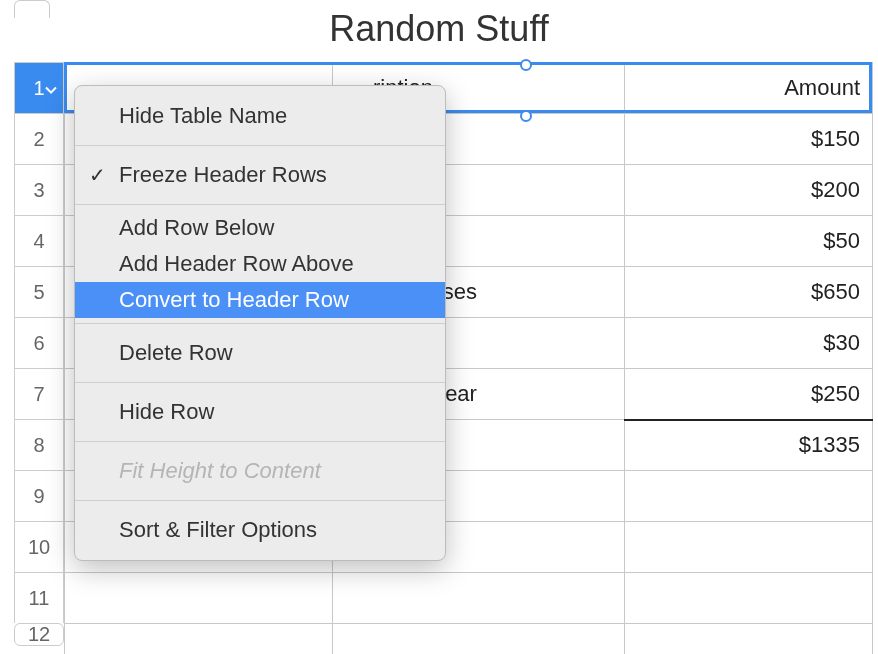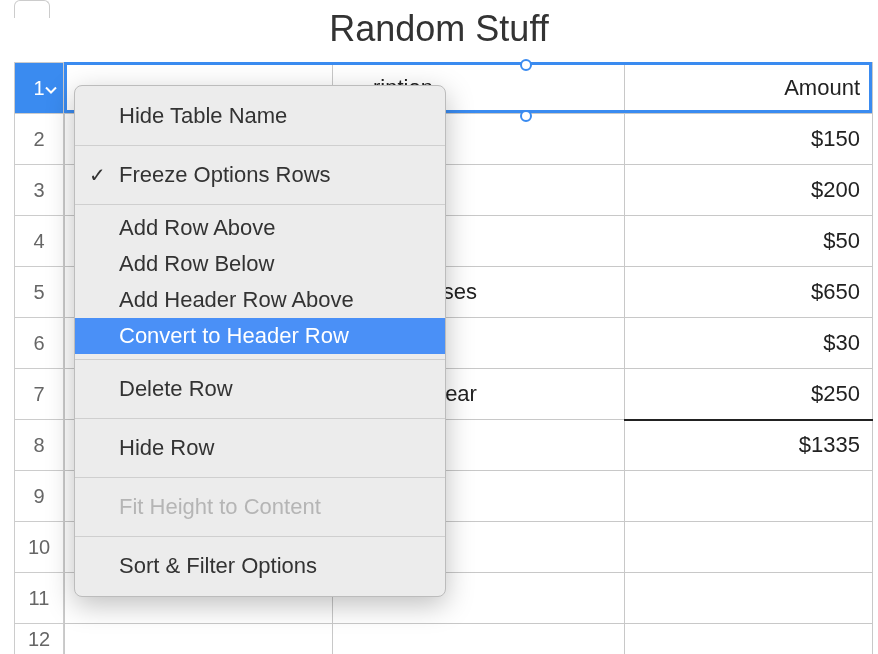--- a/index.html
+++ b/index.html
@@ -137,20 +137,21 @@
     .menu-item.tight {
       padding-top: 5px;
       padding-bottom: 5px;
     }
     .menu-item.highlighted {
       background: #4a90f7;
       color: #fff;
     }
     .menu-item.disabled {
       color: #b5b5b5;
+      font-style: italic;
     }
     .menu-item .checkmark {
       position: absolute;
       left: 14px;
       top: 50%;
       transform: translateY(-50%);
       font-size: 20px;
       color: #333;
     }
     .menu-separator {
@@ -205,21 +206,21 @@
       </div>
     <div class="row-header">
         <span>9</span>
       </div>
     <div class="row-header">
         <span>10</span>
       </div>
     <div class="row-header">
         <span>11</span>
       </div>
-    <div class="row-header" style="height:32px;">
+    <div class="row-header" style="height:23px;border-radius:6px;">
         <span>12</span>
       </div>
   </div>
 
   <table class="grid">
     <tbody>
         <tr class="header-row">
       <td class="col-a"></td>
       <td class="col-b" style="text-align:left;">ription</td>
       <td class="col-c">Amount</td>
@@ -282,24 +283,23 @@
   </tbody>
     </table>
 
 </div>
 
 <div class="context-menu">
   <div class="menu-item">Hide Table Name</div>
   <div class="menu-separator"></div>
   <div class="menu-item">
     <span class="checkmark">✓</span>
-    <span>Freeze Options Rows</span>
+    <span>Freeze Header Rows</span>
   </div>
   <div class="menu-separator"></div>
-  <div class="menu-item tight">Add Row Above</div>
   <div class="menu-item tight">Add Row Below</div>
   <div class="menu-item tight">Add Header Row Above</div>
   <div class="menu-item tight highlighted">Convert to Header Row</div>
   <div class="menu-separator"></div>
   <div class="menu-item">Delete Row</div>
   <div class="menu-separator"></div>
   <div class="menu-item">Hide Row</div>
   <div class="menu-separator"></div>
   <div class="menu-item disabled">Fit Height to Content</div>
   <div class="menu-separator"></div>

